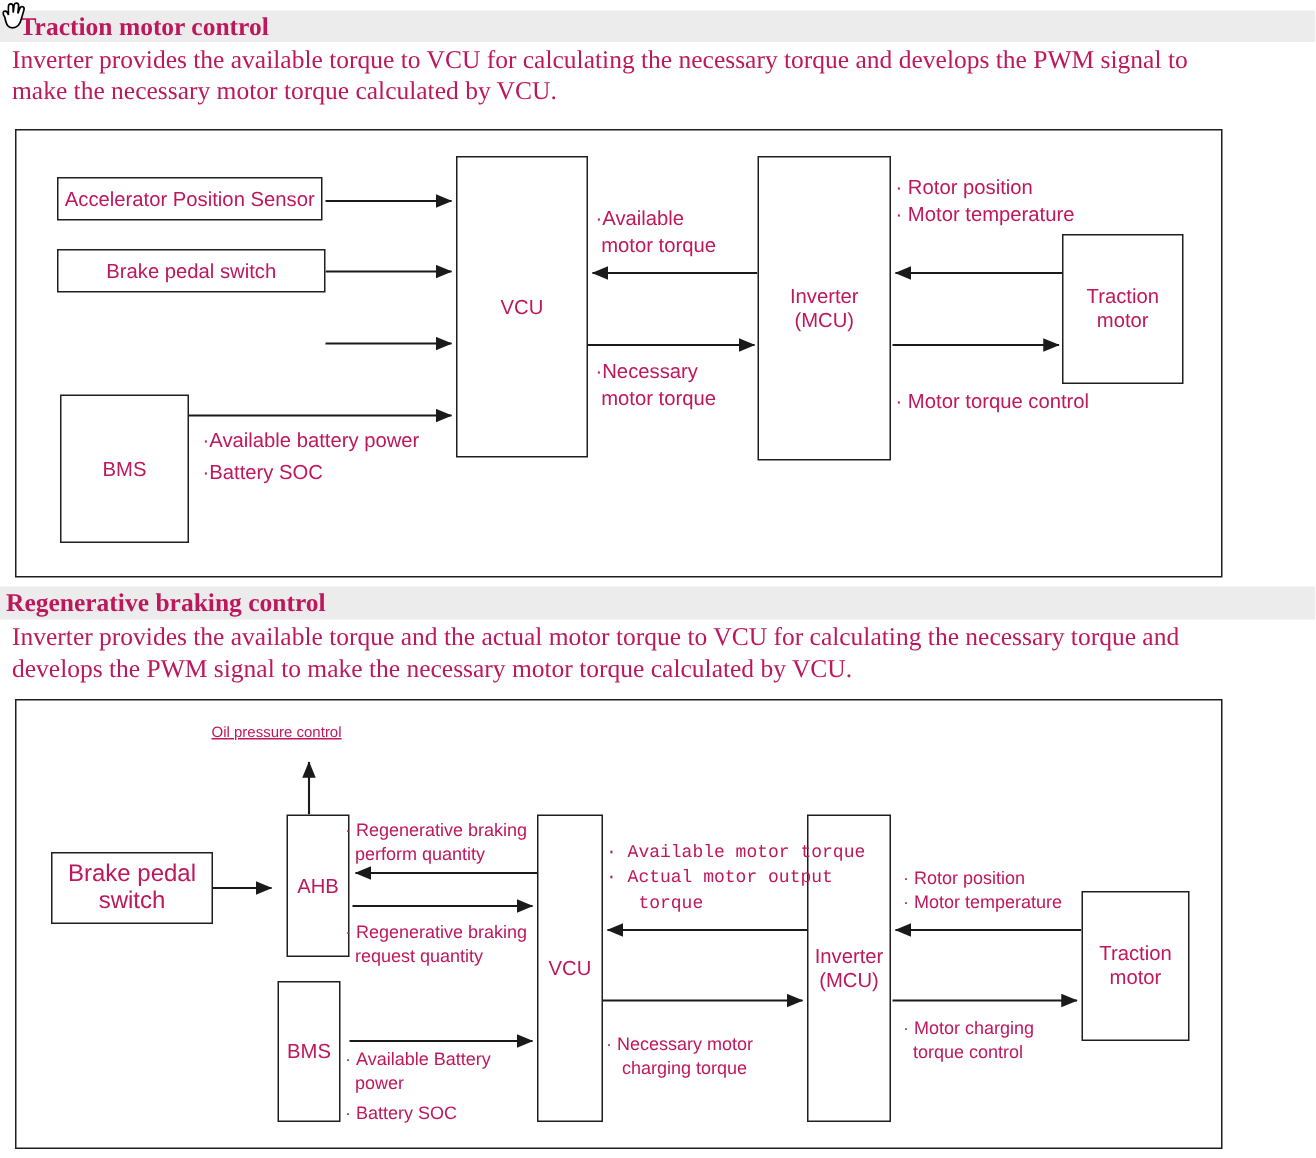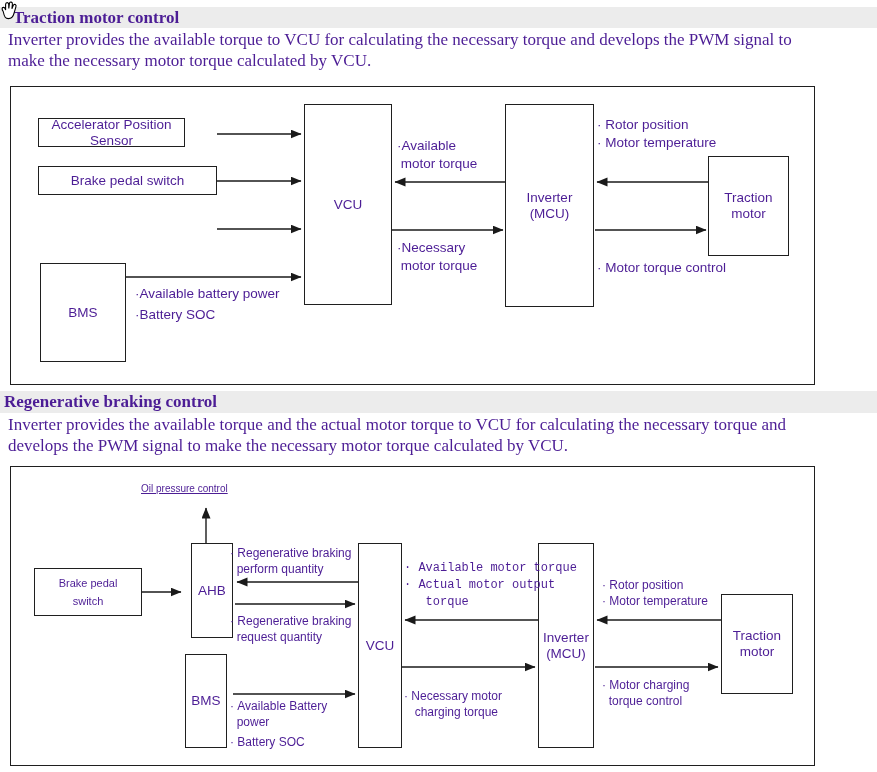--- a/index.html
+++ b/index.html
@@ -1,17 +1,17 @@
 <!DOCTYPE html>
 <html><head>
 <meta charset="utf-8">
 <style>
   html,body{margin:0;padding:0;background:#fff;}
   .page{position:relative;width:877px;height:772px;background:#ffffff;overflow:hidden;
-        font-family:"Liberation Serif",serif;color:#4c1d95;}
+        font-family:"Liberation Serif",serif;color:#be185d;}
   .hbar{position:absolute;left:0;width:877px;background:#ececec;display:flex;align-items:center;
         font-family:"Liberation Serif",serif;font-weight:bold;font-size:17px;}
   .para{position:absolute;left:8px;margin:0;font-size:17px;line-height:21px;white-space:pre-line;
         font-family:"Liberation Serif",serif;}
   .frame{position:absolute;left:10px;width:803px;border:1.5px solid #1f1f1f;background:#fff;}
   .box{position:absolute;border:1.5px solid #1f1f1f;background:#fff;display:flex;align-items:center;
        justify-content:center;text-align:center;font-family:"Liberation Sans",sans-serif;
        font-size:13.5px;line-height:16px;white-space:pre-line;box-sizing:border-box;}
   .lbl{position:absolute;font-family:"Liberation Sans",sans-serif;font-size:13.5px;line-height:18px;
        white-space:pre-line;}
@@ -56,21 +56,21 @@
       <line x1="206" y1="47" x2="290" y2="47" marker-end="url(#ah1)"></line>
       <line x1="206" y1="94" x2="290" y2="94" marker-end="url(#ah1)"></line>
       <line x1="206" y1="142" x2="290" y2="142" marker-end="url(#ah1)"></line>
       <line x1="115" y1="190" x2="290" y2="190" marker-end="url(#ah1)"></line>
       <line x1="494" y1="95" x2="384" y2="95" marker-end="url(#ah1)"></line>
       <line x1="381" y1="143" x2="492" y2="143" marker-end="url(#ah1)"></line>
       <line x1="697" y1="95" x2="586" y2="95" marker-end="url(#ah1)"></line>
       <line x1="584" y1="143" x2="695" y2="143" marker-end="url(#ah1)"></line>
     </svg>
 
-    <div class="box" style="left:27px;top:31px;width:147px;height:29px;">Accelerator Position Sensor</div>
+    <div class="box" style="left:27px;top:31px;width:177px;height:29px;">Accelerator Position Sensor</div>
     <div class="box" style="left:27px;top:79px;width:179px;height:29px;">Brake pedal switch</div>
     <div class="box" style="left:29px;top:176px;width:86px;height:99px;">BMS</div>
     <div class="box" style="left:293px;top:17px;width:88px;height:201px;">VCU</div>
     <div class="box" style="left:494px;top:17px;width:89px;height:203px;">Inverter
 (MCU)</div>
     <div class="box" style="left:697px;top:69px;width:81px;height:100px;">Traction
 motor</div>
 
     <div class="lbl" style="left:386px;top:50px;">·Available
 &nbsp;motor torque</div>
@@ -104,21 +104,21 @@
       <line x1="224" y1="137" x2="344" y2="137" marker-end="url(#ah2)"></line>
       <line x1="222" y1="227" x2="344" y2="227" marker-end="url(#ah2)"></line>
       <line x1="527" y1="153" x2="394" y2="153" marker-end="url(#ah2)"></line>
       <line x1="391" y1="200" x2="524" y2="200" marker-end="url(#ah2)"></line>
       <line x1="710" y1="153" x2="586" y2="153" marker-end="url(#ah2)"></line>
       <line x1="584" y1="200" x2="707" y2="200" marker-end="url(#ah2)"></line>
     </svg>
 
     <div class="lbl" style="left:130px;top:13px;font-size:10px;text-decoration:underline;">Oil pressure control</div>
 
-    <div class="box" style="left:23px;top:101px;width:108px;height:48px;font-size:11px;line-height:18px;">Brake pedal
+    <div class="box" style="left:23px;top:101px;width:108px;height:48px;font-size:16px;line-height:18px;">Brake pedal
 switch</div>
     <div class="box" style="left:180px;top:76px;width:42px;height:95px;">AHB</div>
     <div class="box" style="left:174px;top:187px;width:42px;height:94px;">BMS</div>
     <div class="box" style="left:347px;top:76px;width:44px;height:205px;">VCU</div>
     <div class="box" style="left:527px;top:76px;width:56px;height:205px;">Inverter
 (MCU)</div>
     <div class="box" style="left:710px;top:127px;width:72px;height:100px;">Traction
 motor</div>
 
     <div class="lbl2" style="left:219px;top:78px;">·&nbsp;Regenerative braking

